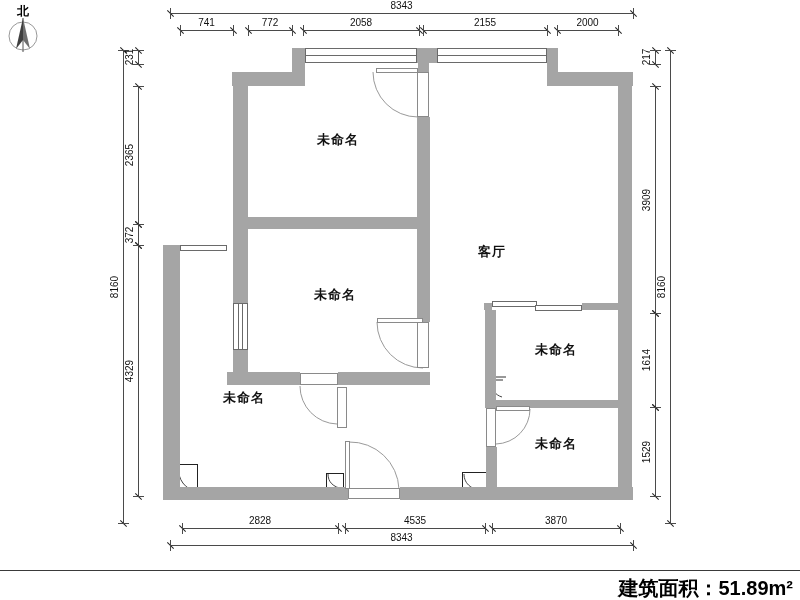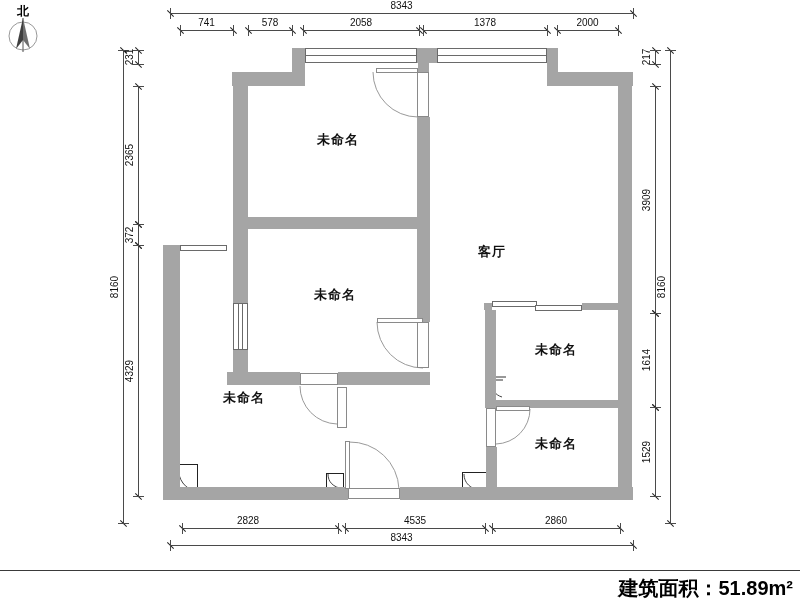--- a/index.html
+++ b/index.html
@@ -121,57 +121,57 @@
     <div class="dim-tick" style="left: 176px; top: 30px;"></div>
     <div class="dim-ext-v" style="left: 180px; top: 25px;"></div>
     <div class="dim-tick" style="left: 229px; top: 30px;"></div>
     <div class="dim-ext-v" style="left: 233px; top: 25px;"></div>
     <div class="dim-label" style="left: 206.5px; top: 17px; transform: translate(-50%, 0px);">741</div>
     <div class="dim-line" style="left: 248px; top: 30px; width: 44px; height: 1px;"></div>
     <div class="dim-tick" style="left: 244px; top: 30px;"></div>
     <div class="dim-ext-v" style="left: 248px; top: 25px;"></div>
     <div class="dim-tick" style="left: 288px; top: 30px;"></div>
     <div class="dim-ext-v" style="left: 292px; top: 25px;"></div>
-    <div class="dim-label" style="left: 270px; top: 17px; transform: translate(-50%, 0px);">578</div>
+    <div class="dim-label" style="left: 270px; top: 17px; transform: translate(-50%, 0px);">772</div>
     <div class="dim-line" style="left: 303px; top: 30px; width: 116px; height: 1px;"></div>
     <div class="dim-tick" style="left: 299px; top: 30px;"></div>
     <div class="dim-ext-v" style="left: 303px; top: 25px;"></div>
     <div class="dim-tick" style="left: 415px; top: 30px;"></div>
     <div class="dim-ext-v" style="left: 419px; top: 25px;"></div>
     <div class="dim-label" style="left: 361px; top: 17px; transform: translate(-50%, 0px);">2058</div>
     <div class="dim-line" style="left: 423px; top: 30px; width: 124px; height: 1px;"></div>
     <div class="dim-tick" style="left: 419px; top: 30px;"></div>
     <div class="dim-ext-v" style="left: 423px; top: 25px;"></div>
     <div class="dim-tick" style="left: 543px; top: 30px;"></div>
     <div class="dim-ext-v" style="left: 547px; top: 25px;"></div>
-    <div class="dim-label" style="left: 485px; top: 17px; transform: translate(-50%, 0px);">1378</div>
+    <div class="dim-label" style="left: 485px; top: 17px; transform: translate(-50%, 0px);">2155</div>
     <div class="dim-line" style="left: 557px; top: 30px; width: 61px; height: 1px;"></div>
     <div class="dim-tick" style="left: 553px; top: 30px;"></div>
     <div class="dim-ext-v" style="left: 557px; top: 25px;"></div>
     <div class="dim-tick" style="left: 614px; top: 30px;"></div>
     <div class="dim-ext-v" style="left: 618px; top: 25px;"></div>
     <div class="dim-label" style="left: 587.5px; top: 17px; transform: translate(-50%, 0px);">2000</div>
     <div class="dim-line" style="left: 182px; top: 528px; width: 156px; height: 1px;"></div>
     <div class="dim-tick" style="left: 178px; top: 528px;"></div>
     <div class="dim-ext-v" style="left: 182px; top: 523px;"></div>
     <div class="dim-tick" style="left: 334px; top: 528px;"></div>
     <div class="dim-ext-v" style="left: 338px; top: 523px;"></div>
-    <div class="dim-label" style="left: 248px; top: 515px; transform: translate(-50%, 0px);">2828</div>
+    <div class="dim-label" style="left: 260px; top: 515px; transform: translate(-50%, 0px);">2828</div>
     <div class="dim-line" style="left: 345px; top: 528px; width: 140px; height: 1px;"></div>
     <div class="dim-tick" style="left: 341px; top: 528px;"></div>
     <div class="dim-ext-v" style="left: 345px; top: 523px;"></div>
     <div class="dim-tick" style="left: 481px; top: 528px;"></div>
     <div class="dim-ext-v" style="left: 485px; top: 523px;"></div>
     <div class="dim-label" style="left: 415px; top: 515px; transform: translate(-50%, 0px);">4535</div>
     <div class="dim-line" style="left: 492px; top: 528px; width: 128px; height: 1px;"></div>
     <div class="dim-tick" style="left: 488px; top: 528px;"></div>
     <div class="dim-ext-v" style="left: 492px; top: 523px;"></div>
     <div class="dim-tick" style="left: 616px; top: 528px;"></div>
     <div class="dim-ext-v" style="left: 620px; top: 523px;"></div>
-    <div class="dim-label" style="left: 556px; top: 515px; transform: translate(-50%, 0px);">2860</div>
+    <div class="dim-label" style="left: 556px; top: 515px; transform: translate(-50%, 0px);">3870</div>
     <div class="dim-line" style="left: 170px; top: 545px; width: 463px; height: 1px;"></div>
     <div class="dim-tick" style="left: 166px; top: 545px;"></div>
     <div class="dim-ext-v" style="left: 170px; top: 540px;"></div>
     <div class="dim-tick" style="left: 629px; top: 545px;"></div>
     <div class="dim-ext-v" style="left: 633px; top: 540px;"></div>
     <div class="dim-label" style="left: 401.5px; top: 532px; transform: translate(-50%, 0px);">8343</div>
     <div class="dim-line" style="left: 123px; top: 50px; width: 1px; height: 473px;"></div>
     <div class="dim-tick" style="left: 119px; top: 50px;"></div>
     <div class="dim-ext-h" style="left: 118px; top: 50px;"></div>
     <div class="dim-tick" style="left: 119px; top: 523px;"></div>

